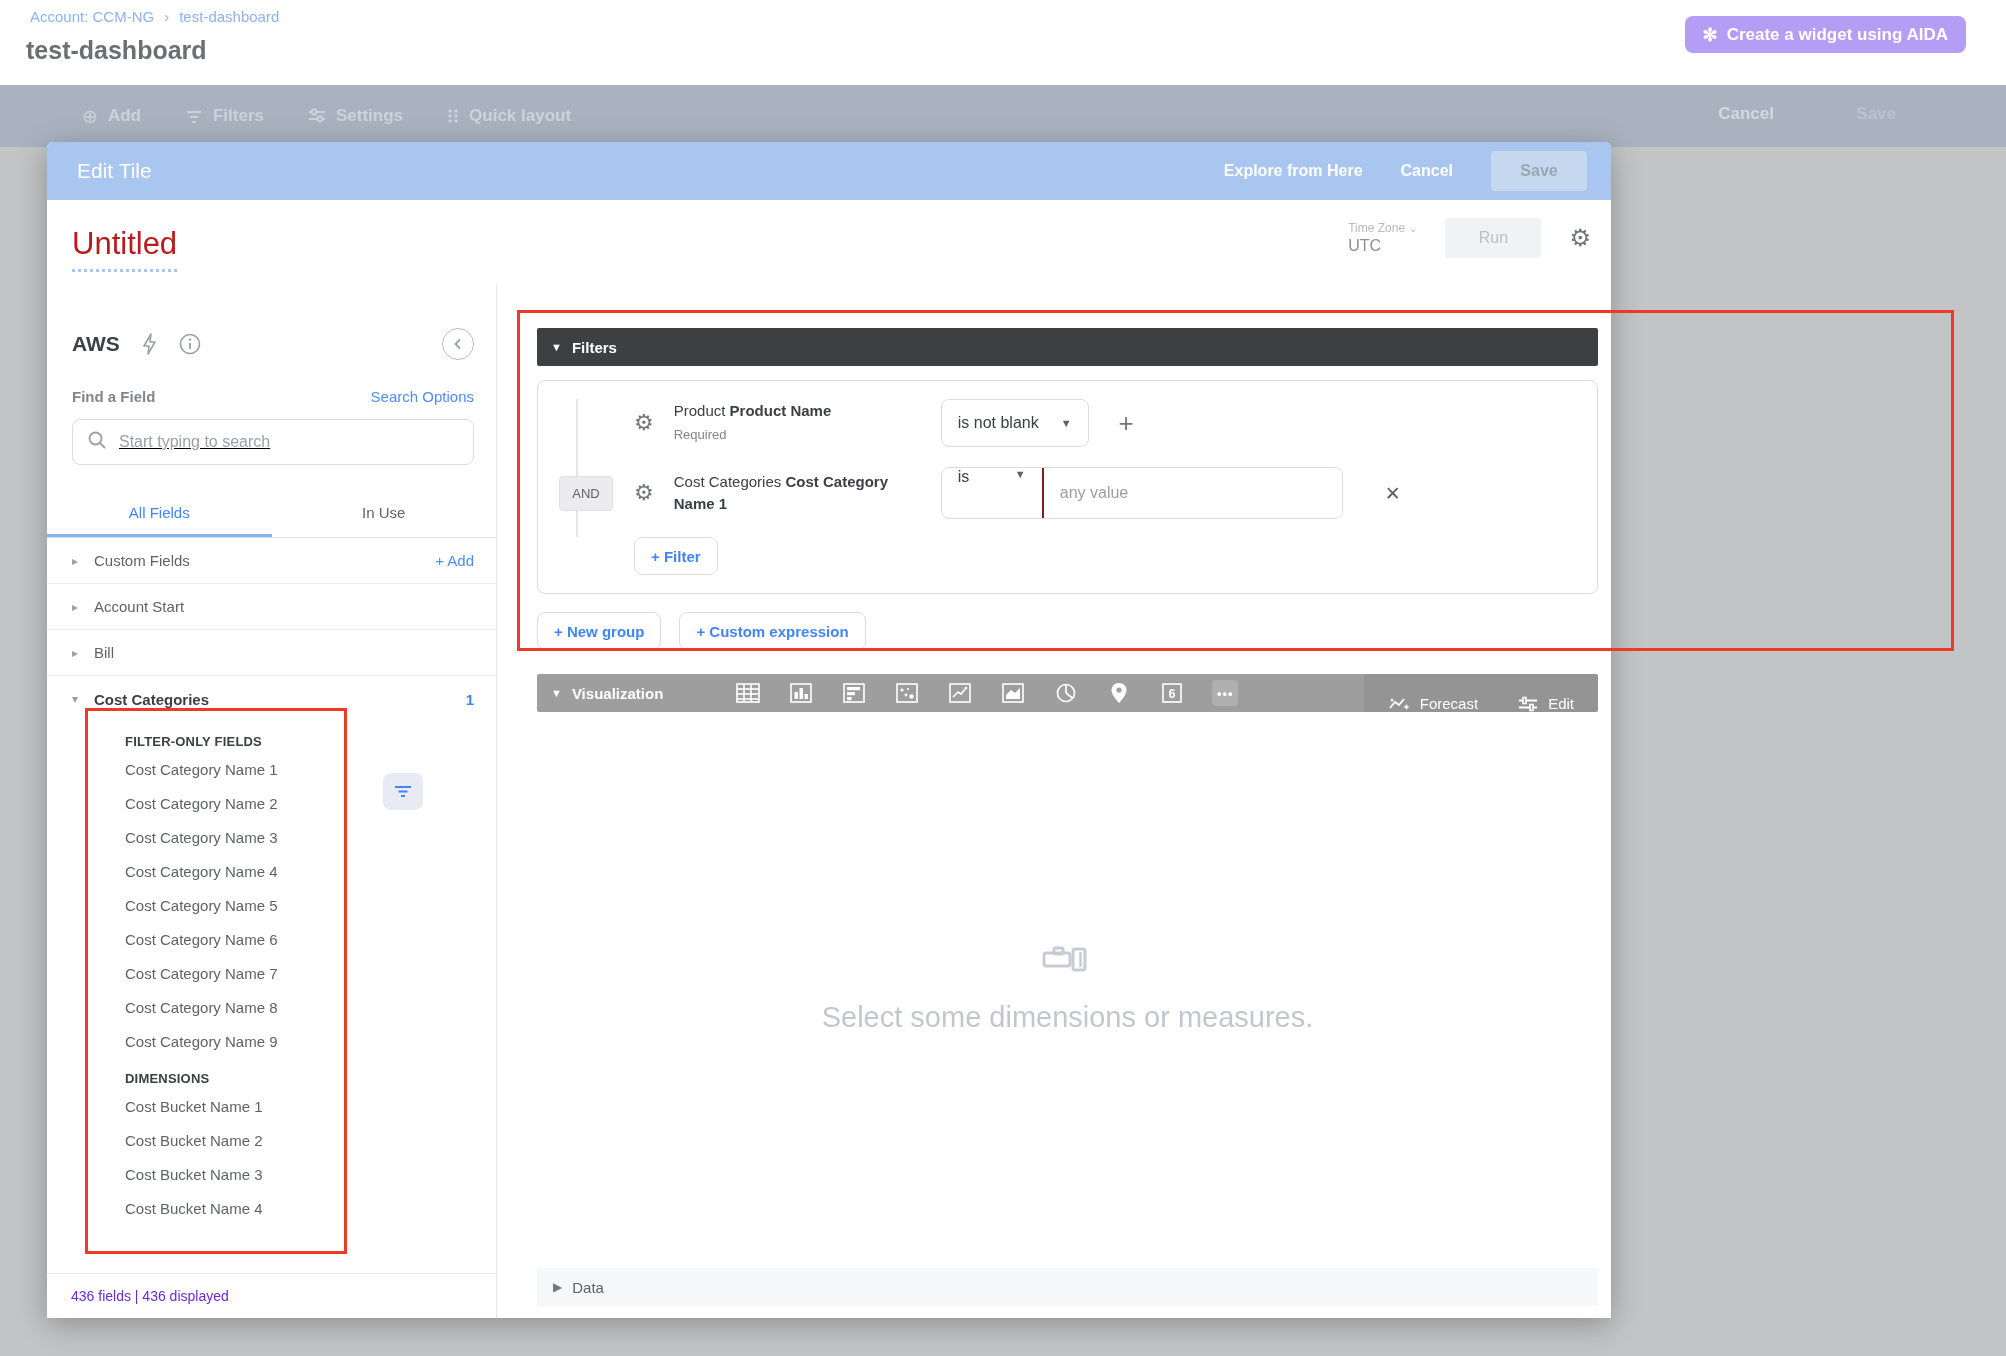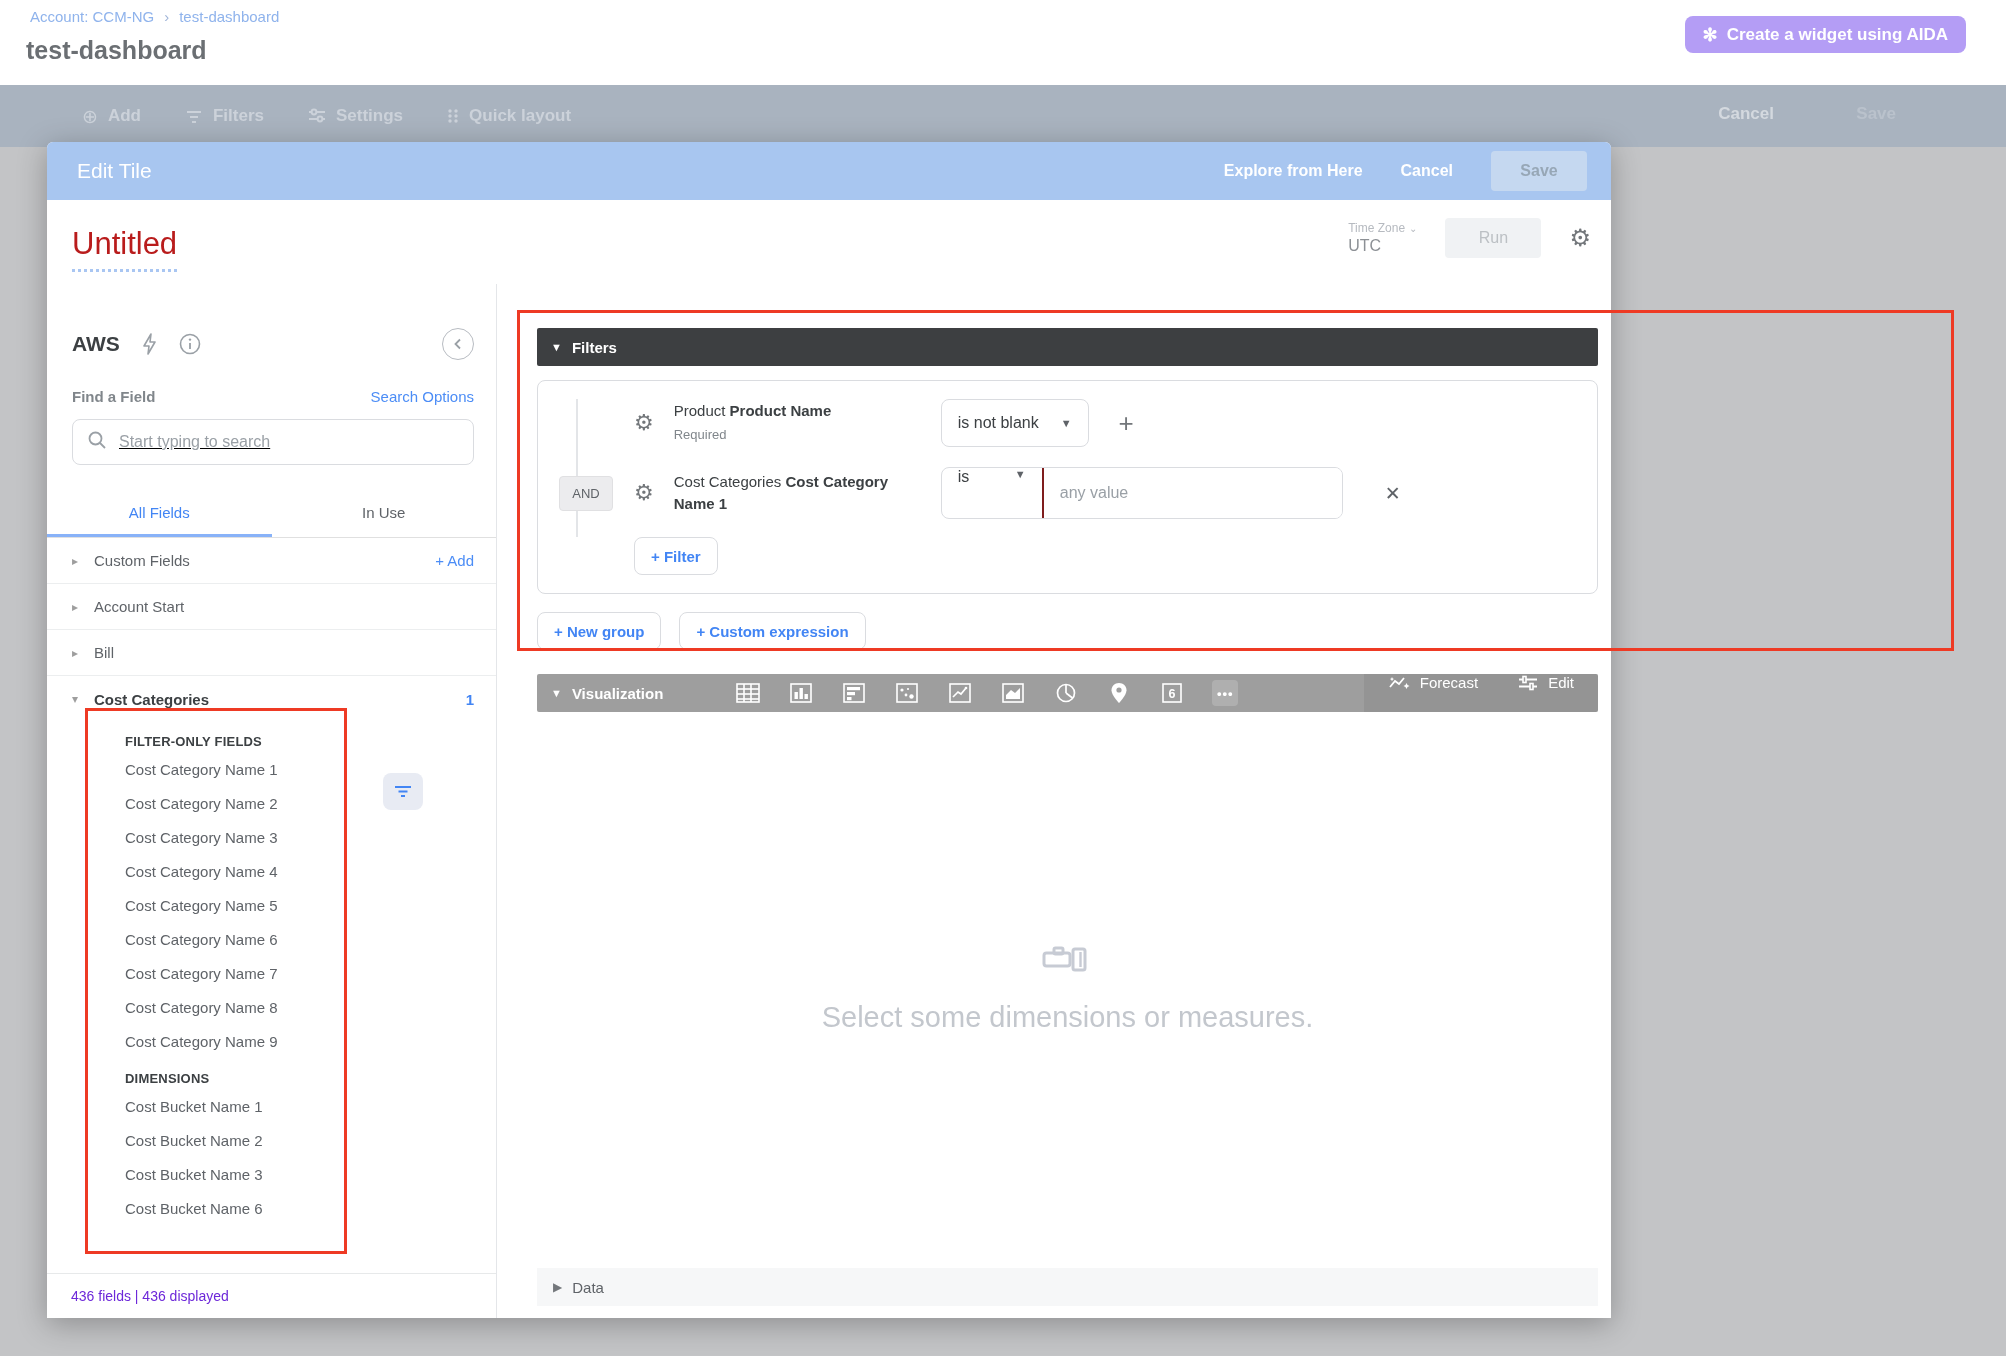--- a/index.html
+++ b/index.html
@@ -125,21 +125,21 @@
     font-weight:600; cursor:pointer; font-family:"Liberation Sans", sans-serif; }
   .group-btn-row { margin-top:18px; display:flex; gap:18px; }
 
   .viz-bar { margin-top:24px; height:38px; background:#9e9e9e; border-radius:2px; display:flex;
     align-items:center; color:#fff; font-size:15px; font-weight:600; padding-left:14px; gap:10px; }
   .viz-icons { display:flex; align-items:center; gap:27px; margin-left:62px; }
   .viz-icons .vi { display:flex; align-items:center; justify-content:center; width:26px; height:26px; cursor:pointer; }
   .vi-more { background:rgba(255,255,255,.18); border-radius:4px; color:#fff; font-size:13px;
     letter-spacing:1px; font-weight:bold; }
   .viz-right { margin-left:auto; align-self:stretch; background:rgba(0,0,0,.06); display:flex;
-    align-items:flex-start; gap:40px; padding:0 24px; }
+    align-items:flex-end; gap:40px; padding:0 24px; }
   .viz-right .vr-item { display:flex; align-items:center; gap:10px; font-weight:400; cursor:pointer; }
 
   .empty-area { flex:0 0 auto; height:552px; display:flex; flex-direction:column; align-items:center;
     justify-content:center; }
   .empty-text { margin-top:26px; font-size:29px; color:#c3c7cd; }
 
   .data-bar { margin-top:auto; margin-bottom:12px; height:38px; background:#f6f7f8; display:flex;
     align-items:center; gap:10px; padding-left:16px; cursor:pointer; }
   .data-chev { color:#73777b; font-size:12px; }
   .data-label { font-size:15px; color:#5f6368; }
@@ -309,21 +309,21 @@
           <div class="field-item">Cost Category Name 4</div>
           <div class="field-item">Cost Category Name 5</div>
           <div class="field-item">Cost Category Name 6</div>
           <div class="field-item">Cost Category Name 7</div>
           <div class="field-item">Cost Category Name 8</div>
           <div class="field-item">Cost Category Name 9</div>
           <div class="cc-subheader dims-subheader">DIMENSIONS</div>
           <div class="field-item">Cost Bucket Name 1</div>
           <div class="field-item">Cost Bucket Name 2</div>
           <div class="field-item">Cost Bucket Name 3</div>
-          <div class="field-item">Cost Bucket Name 6</div>
+          <div class="field-item">Cost Bucket Name 4</div>
         </div>
 
         <div class="filter-badge">
           <svg width="18" height="13" viewBox="0 0 18 13">
               <g stroke="#4285f4" stroke-width="2">
                 <line x1="1" y1="2" x2="17" y2="2"></line>
                 <line x1="4.5" y1="6.5" x2="13.5" y2="6.5"></line>
                 <line x1="7" y1="11" x2="11" y2="11"></line>
               </g>
             </svg>

